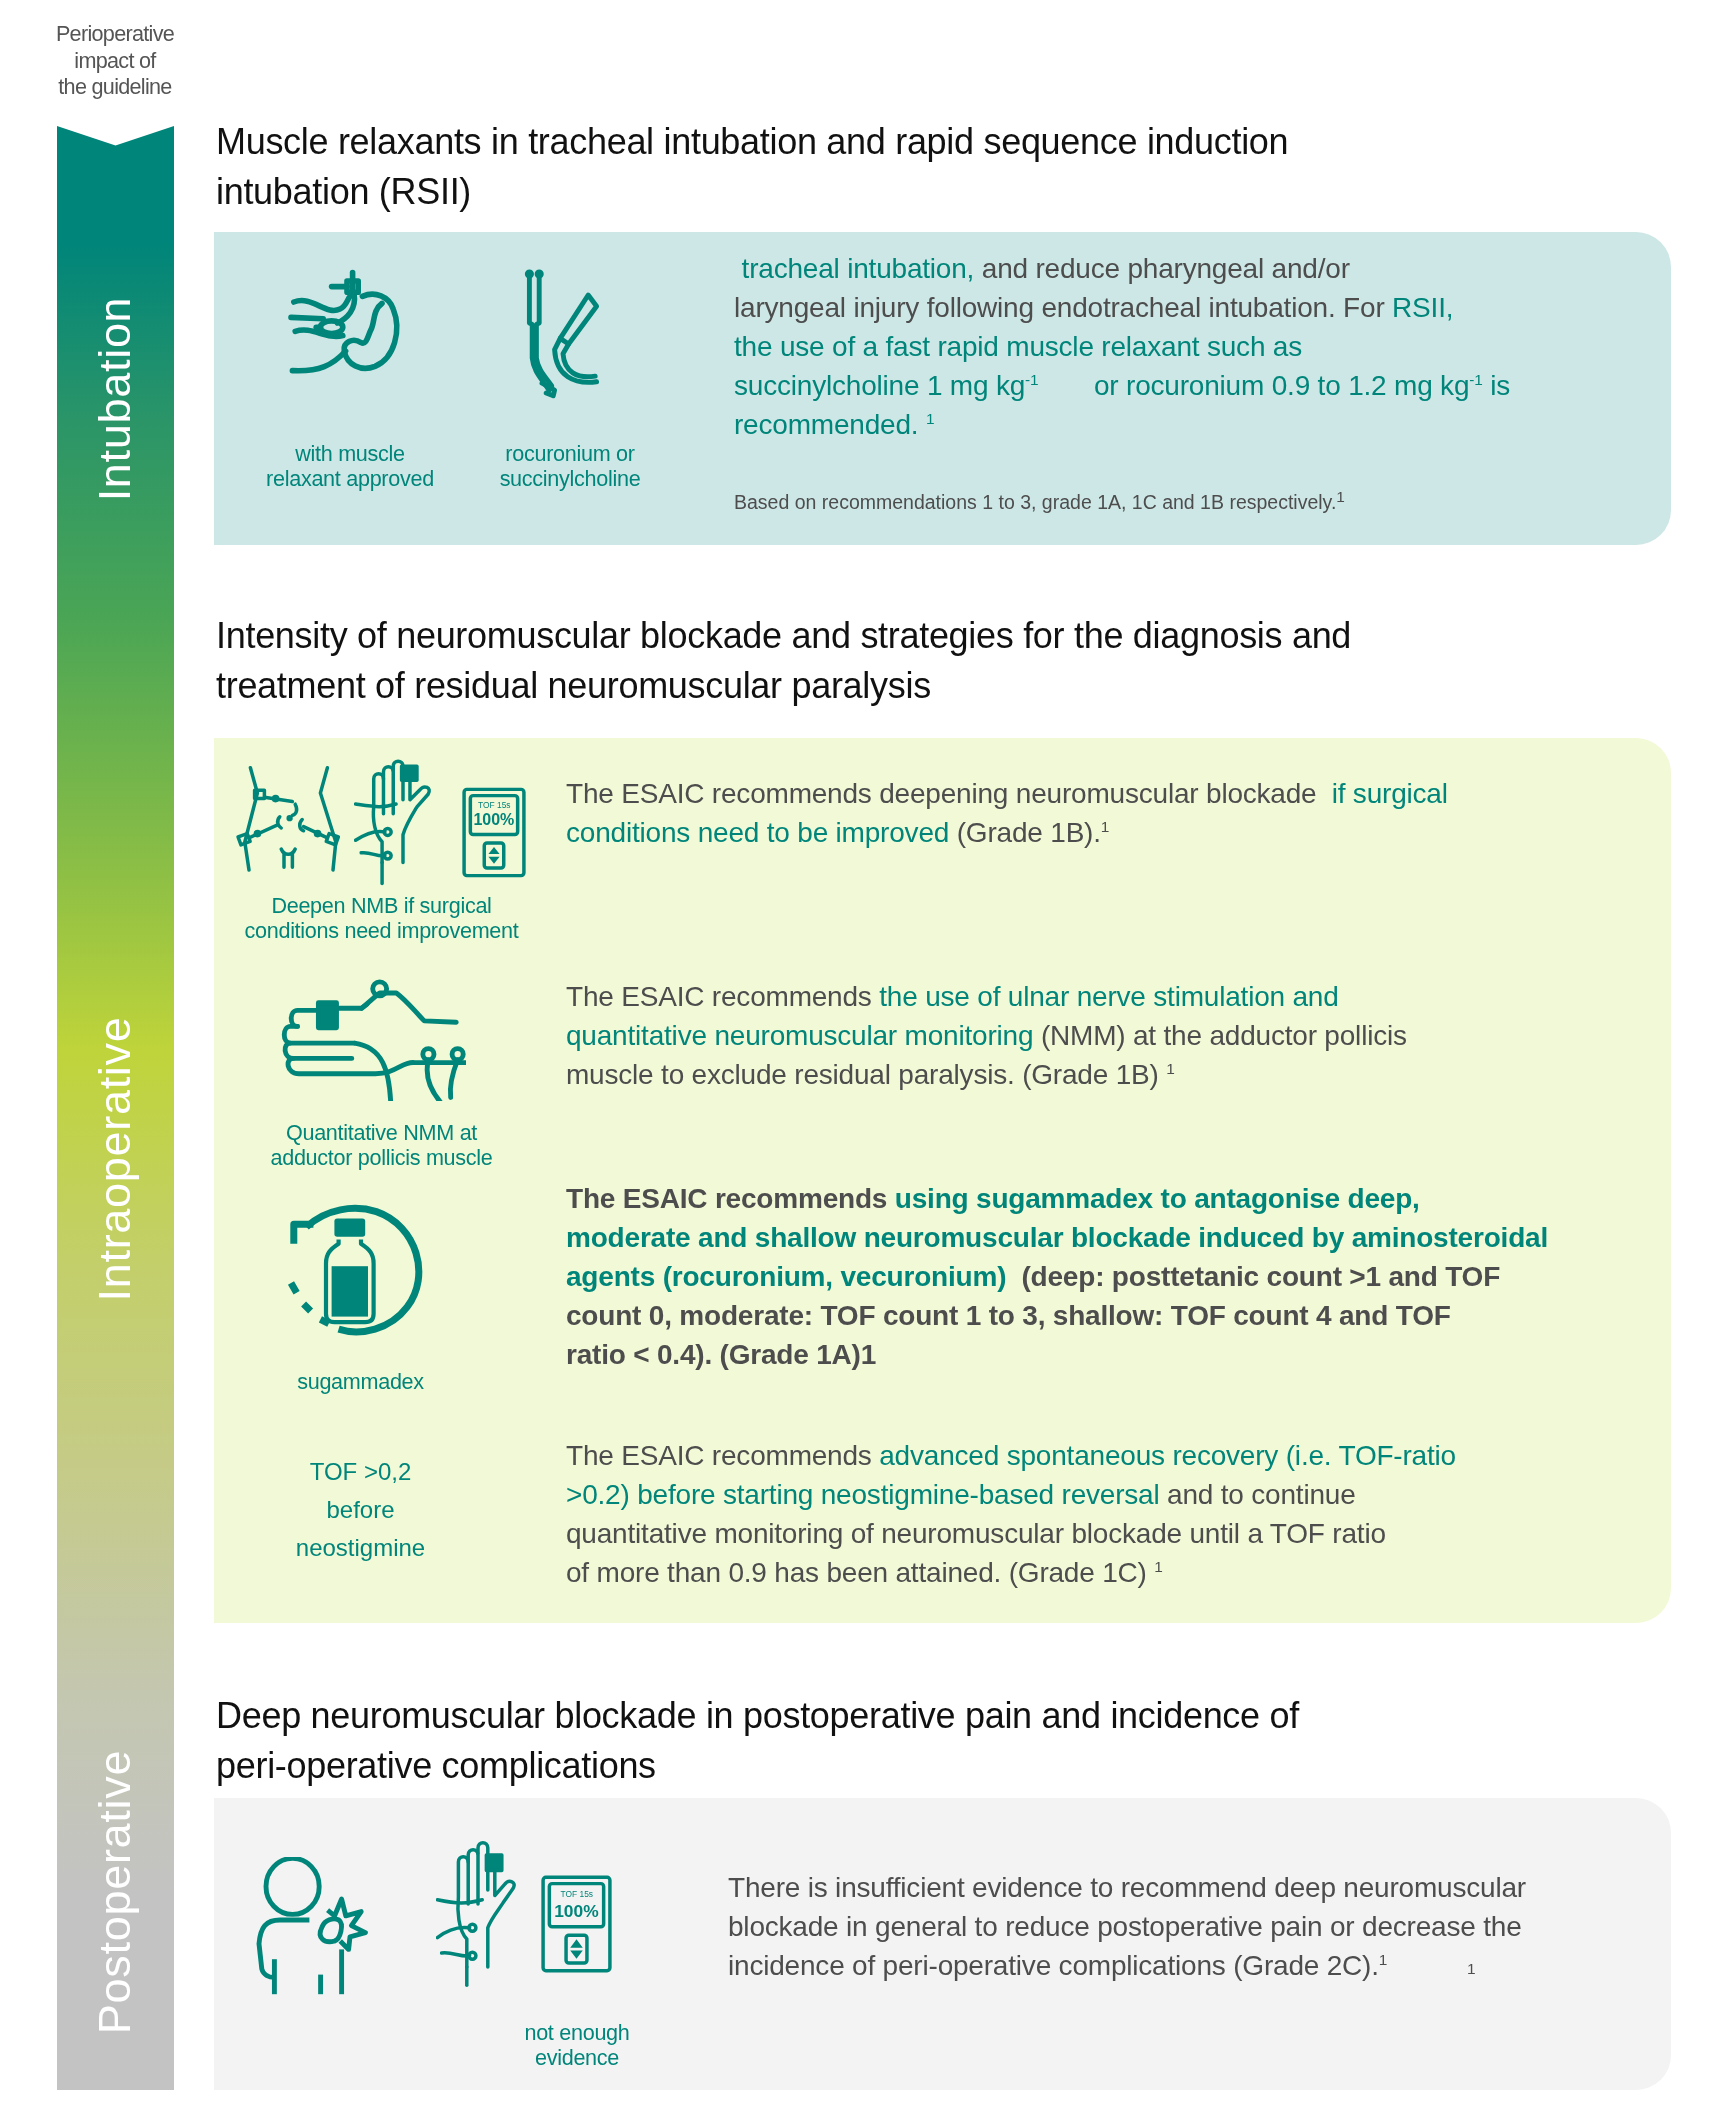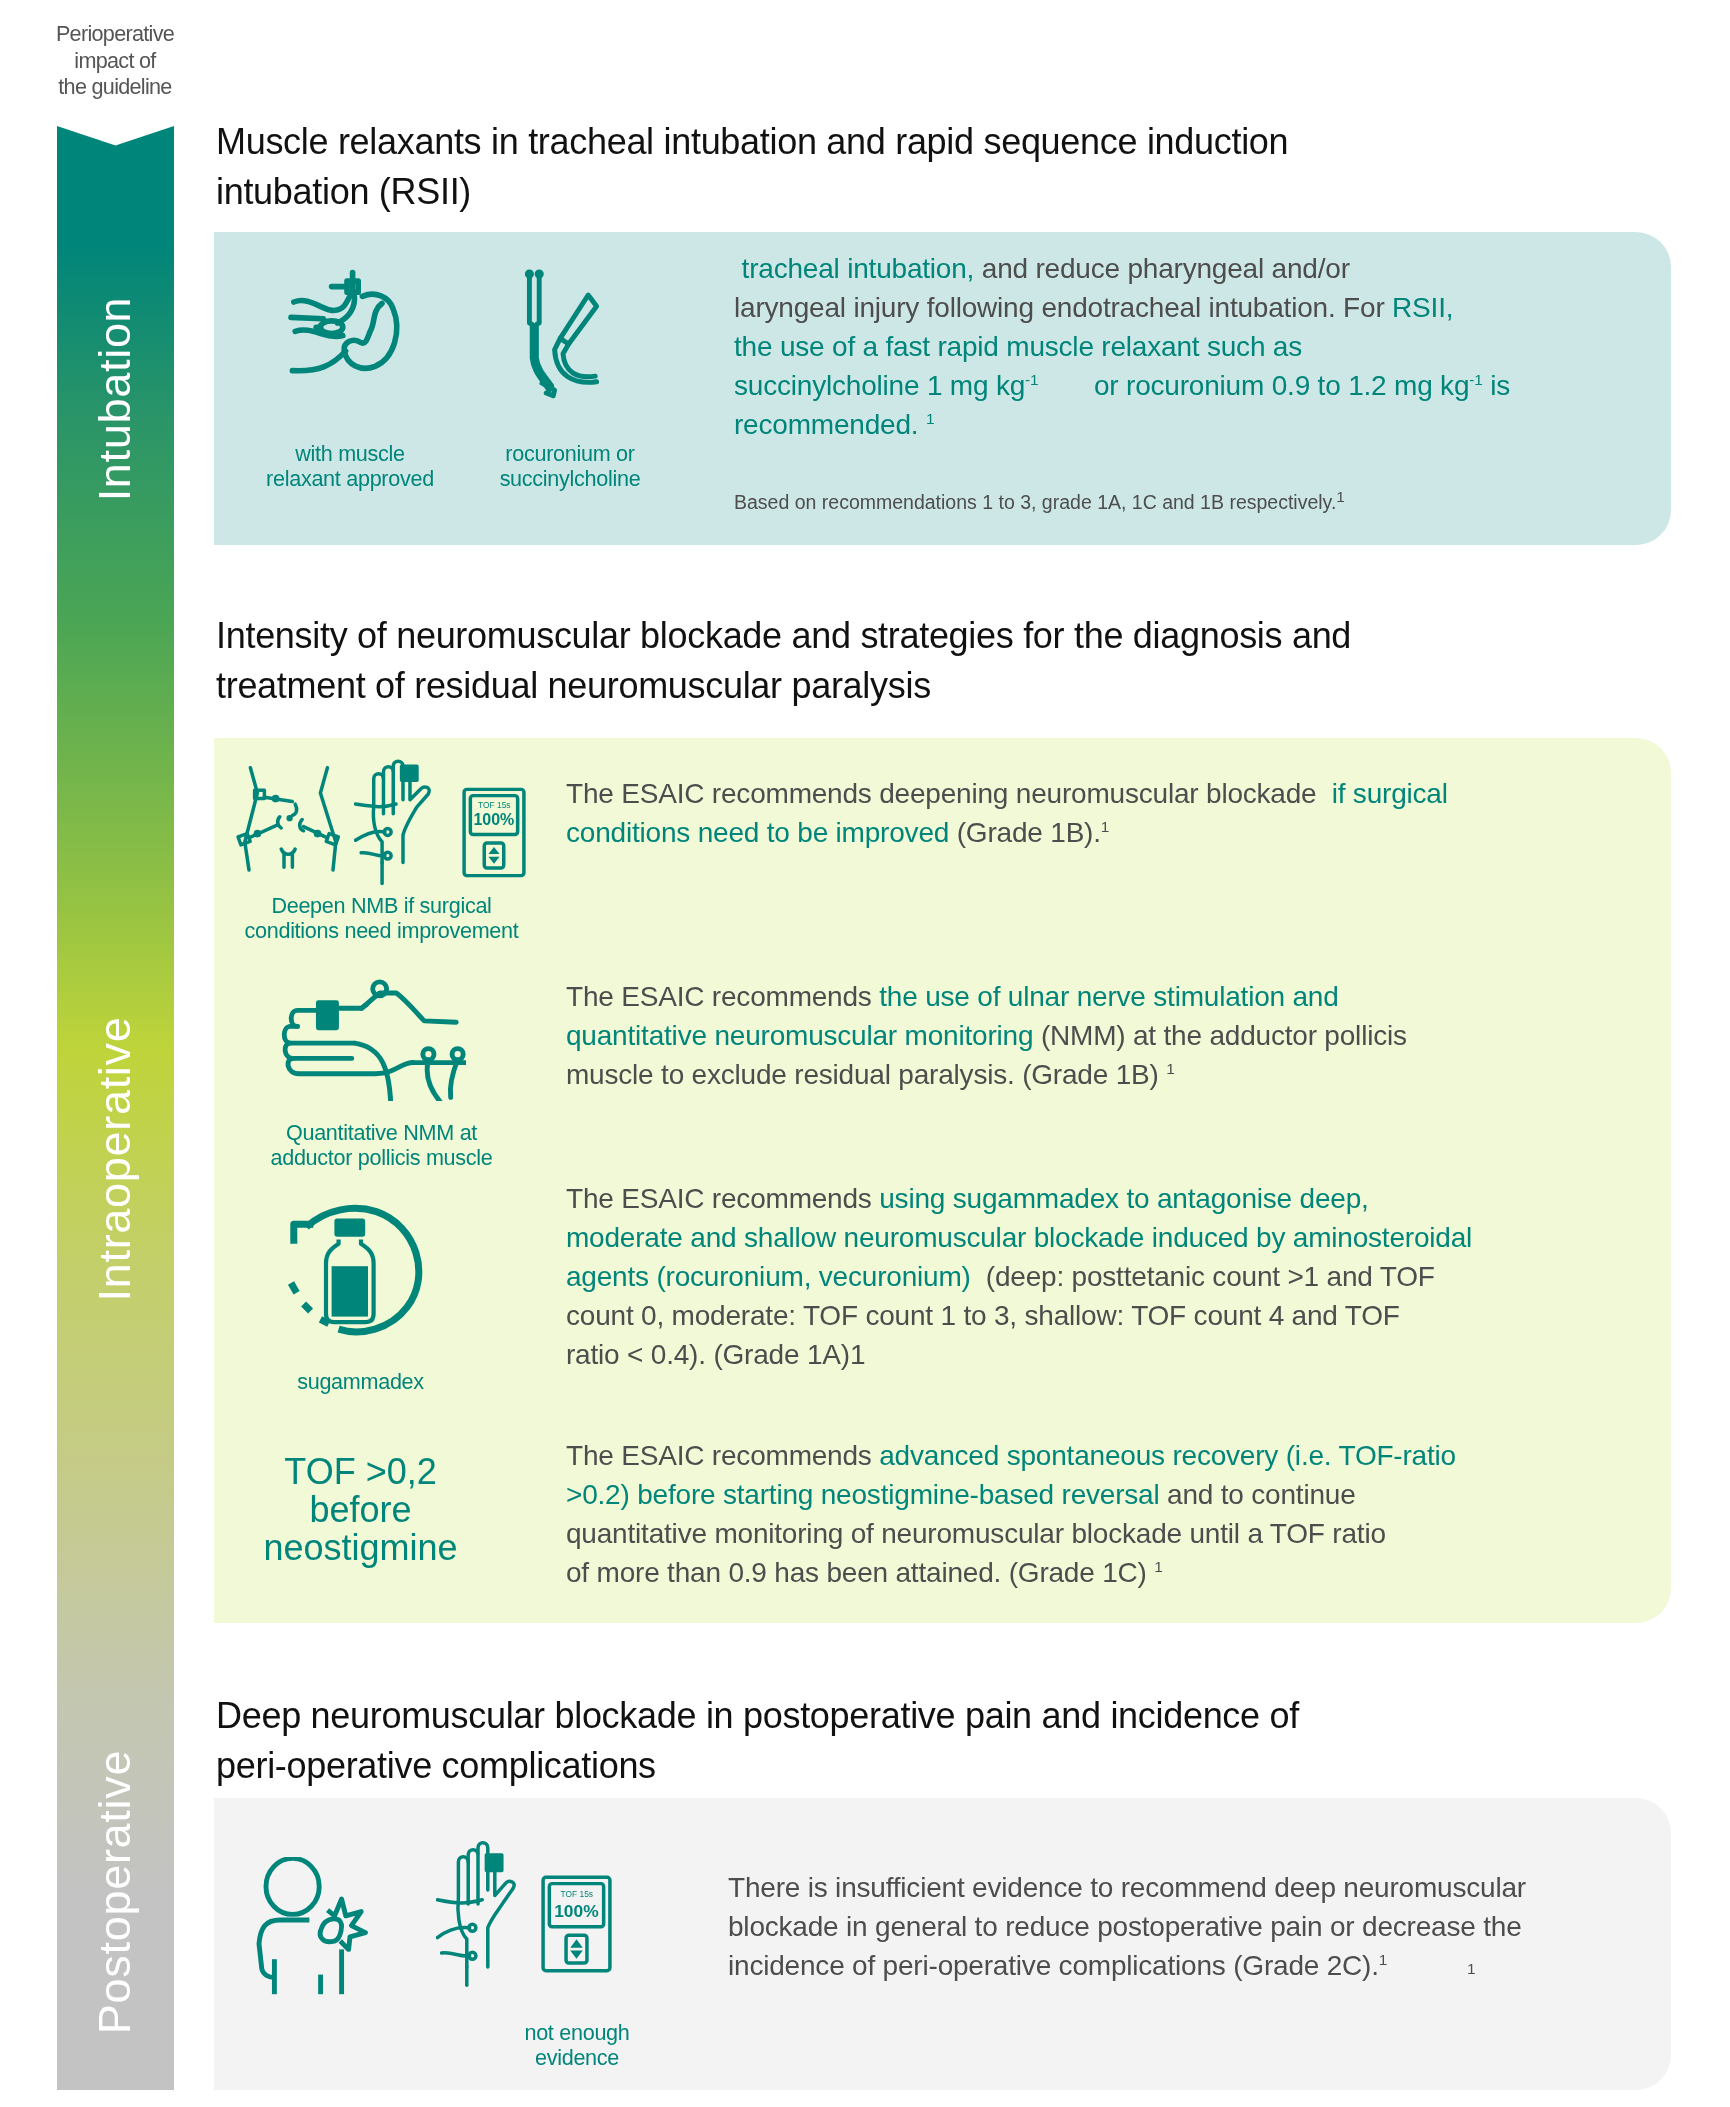--- a/index.html
+++ b/index.html
@@ -31,21 +31,21 @@
   .card-3 { top: 1798px; height: 292px; background: #f3f3f3; }
 
   .body-text { position: absolute; font-size: 28px; line-height: 39px; color: #4d4d4d; letter-spacing: -0.2px; }
   .hl { color: #00857a; }
   .sup { font-size: 15.4px; vertical-align: super; line-height: 0; }
   .note { font-size: 19.5px; line-height: 25px; color: #4d4d4d; }
 
   .icon-caption { position: absolute; text-align: center; color: #00857a; font-size: 21.6px; line-height: 25px; letter-spacing: -0.3px; }
   .icon { position: absolute; }
   .icon svg { display: block; }
-  .big-caption { position: absolute; text-align: center; color: #00857a; font-size: 36px; line-height: 38px; }
+  .big-caption { position: absolute; text-align: center; color: #00857a; font-size: 24px; line-height: 38px; }
 </style>
 </head>
 <body>
 
 <div class="abs side-caption">
   <div>Perioperative</div>
   <div>impact of</div>
   <div>the guideline</div>
 </div>
 
@@ -212,21 +212,21 @@
       <path d="M14 64 L14 36 L42 36" fill="none" stroke-width="10"></path>
       <path d="M10 120 L18 134 M28 150 L38 160 M52 172 L64 178" stroke-width="10"></path>
       <rect x="72" y="28" width="44" height="26" rx="4" fill="#00857a" stroke="none"></rect>
       <path d="M78 58 L78 64 C66 72 60 78 60 92 L60 164 C60 172 64 176 72 176 L116 176 C124 176 128 172 128 164 L128 92 C128 78 122 72 110 64 L110 58" stroke-width="6"></path>
       <rect x="68" y="96" width="52" height="72" fill="#00857a" stroke="none"></rect>
     </svg>
   </div>
   <div class="icon-caption" style="left:42px;top:631px;width:209px;">
     <div>sugammadex</div>
   </div>
-  <div class="body-text" style="left:352px;top:441px;width:1047px;">
+  <div class="body-text" style="left:352px;top:441px;width:1047px;font-weight:bold;">
       <div><span style="white-space: pre;">The ESAIC recommends </span><span class="hl" style="white-space: pre;">using sugammadex to antagonise deep,</span></div>
       <div><span class="hl" style="white-space: pre;">moderate and shallow neuromuscular blockade induced by aminosteroidal</span></div>
       <div><span class="hl" style="white-space: pre; text-align: center;">agents (rocuronium, vecuronium)</span><span style="white-space: pre;">  (deep: posttetanic count &gt;1 and TOF</span></div>
       <div><span style="white-space: pre;">count 0, moderate: TOF count 1 to 3, shallow: TOF count 4 and TOF</span></div>
       <div><span style="white-space: pre;">ratio &lt; 0.4). (Grade 1A)1</span></div>
     </div>
 
   <div class="big-caption" style="left:42px;top:715px;width:209px;">
     <div>TOF &gt;0,2</div>
     <div>before</div>

